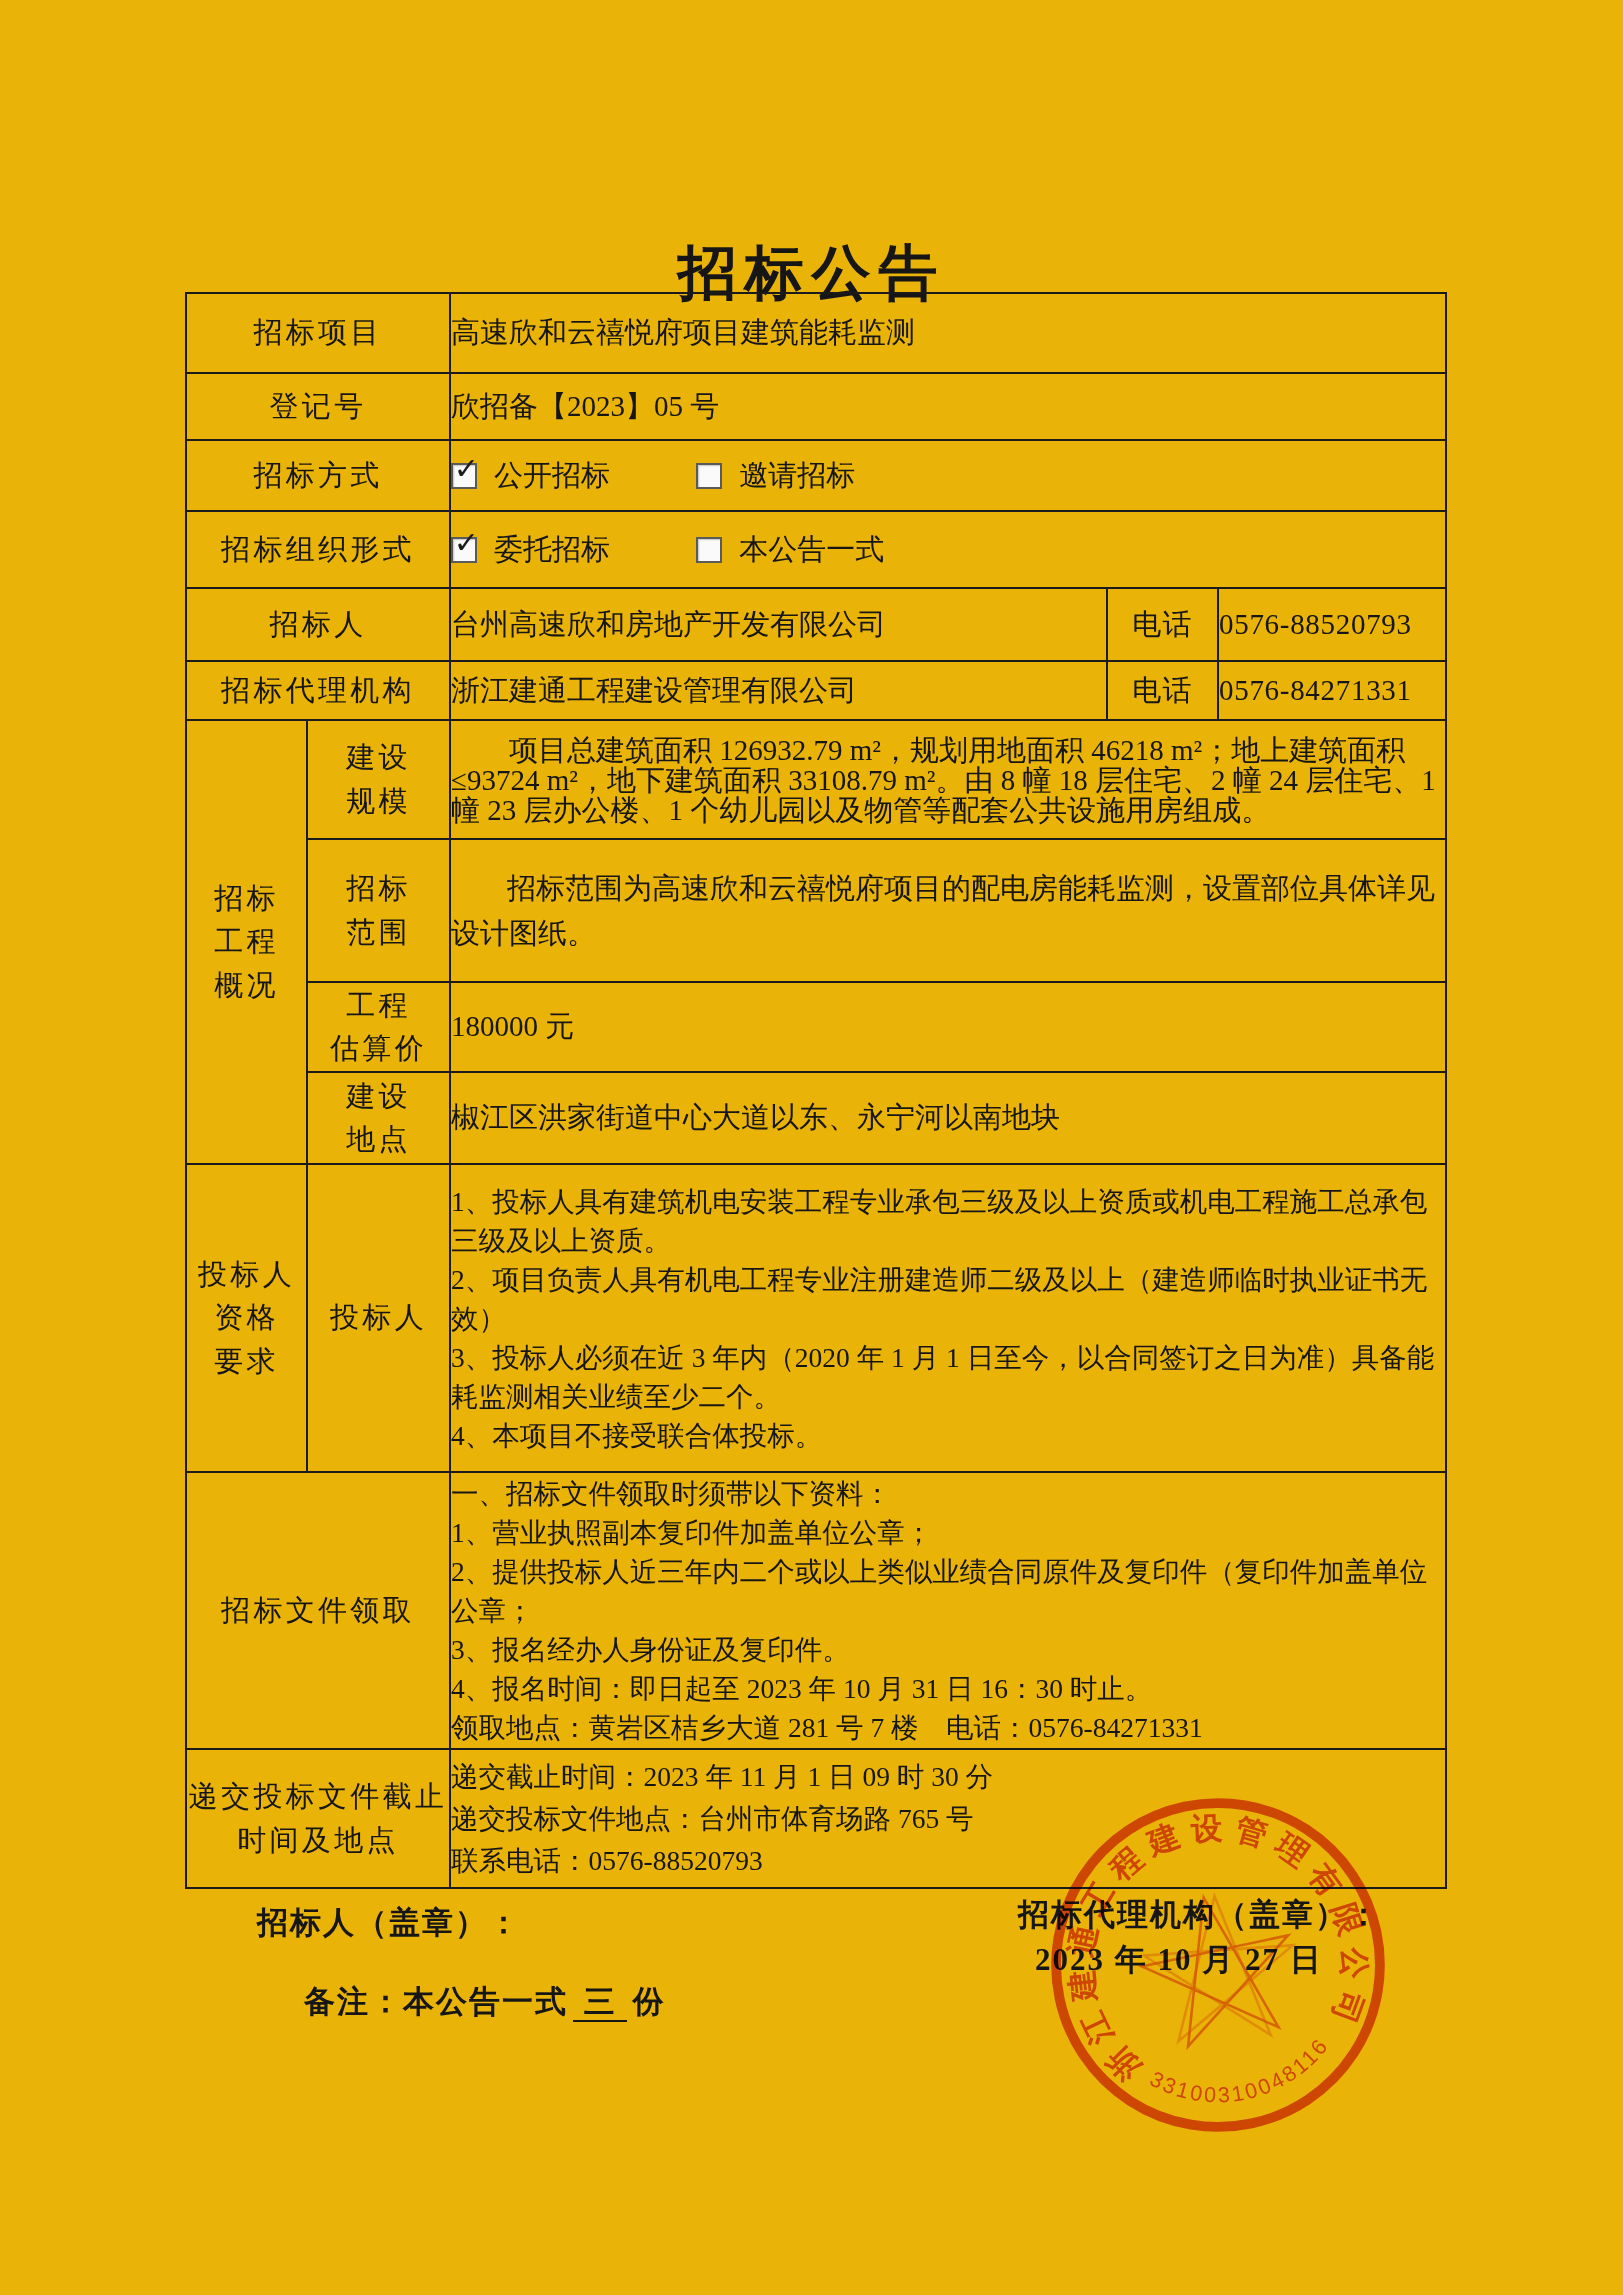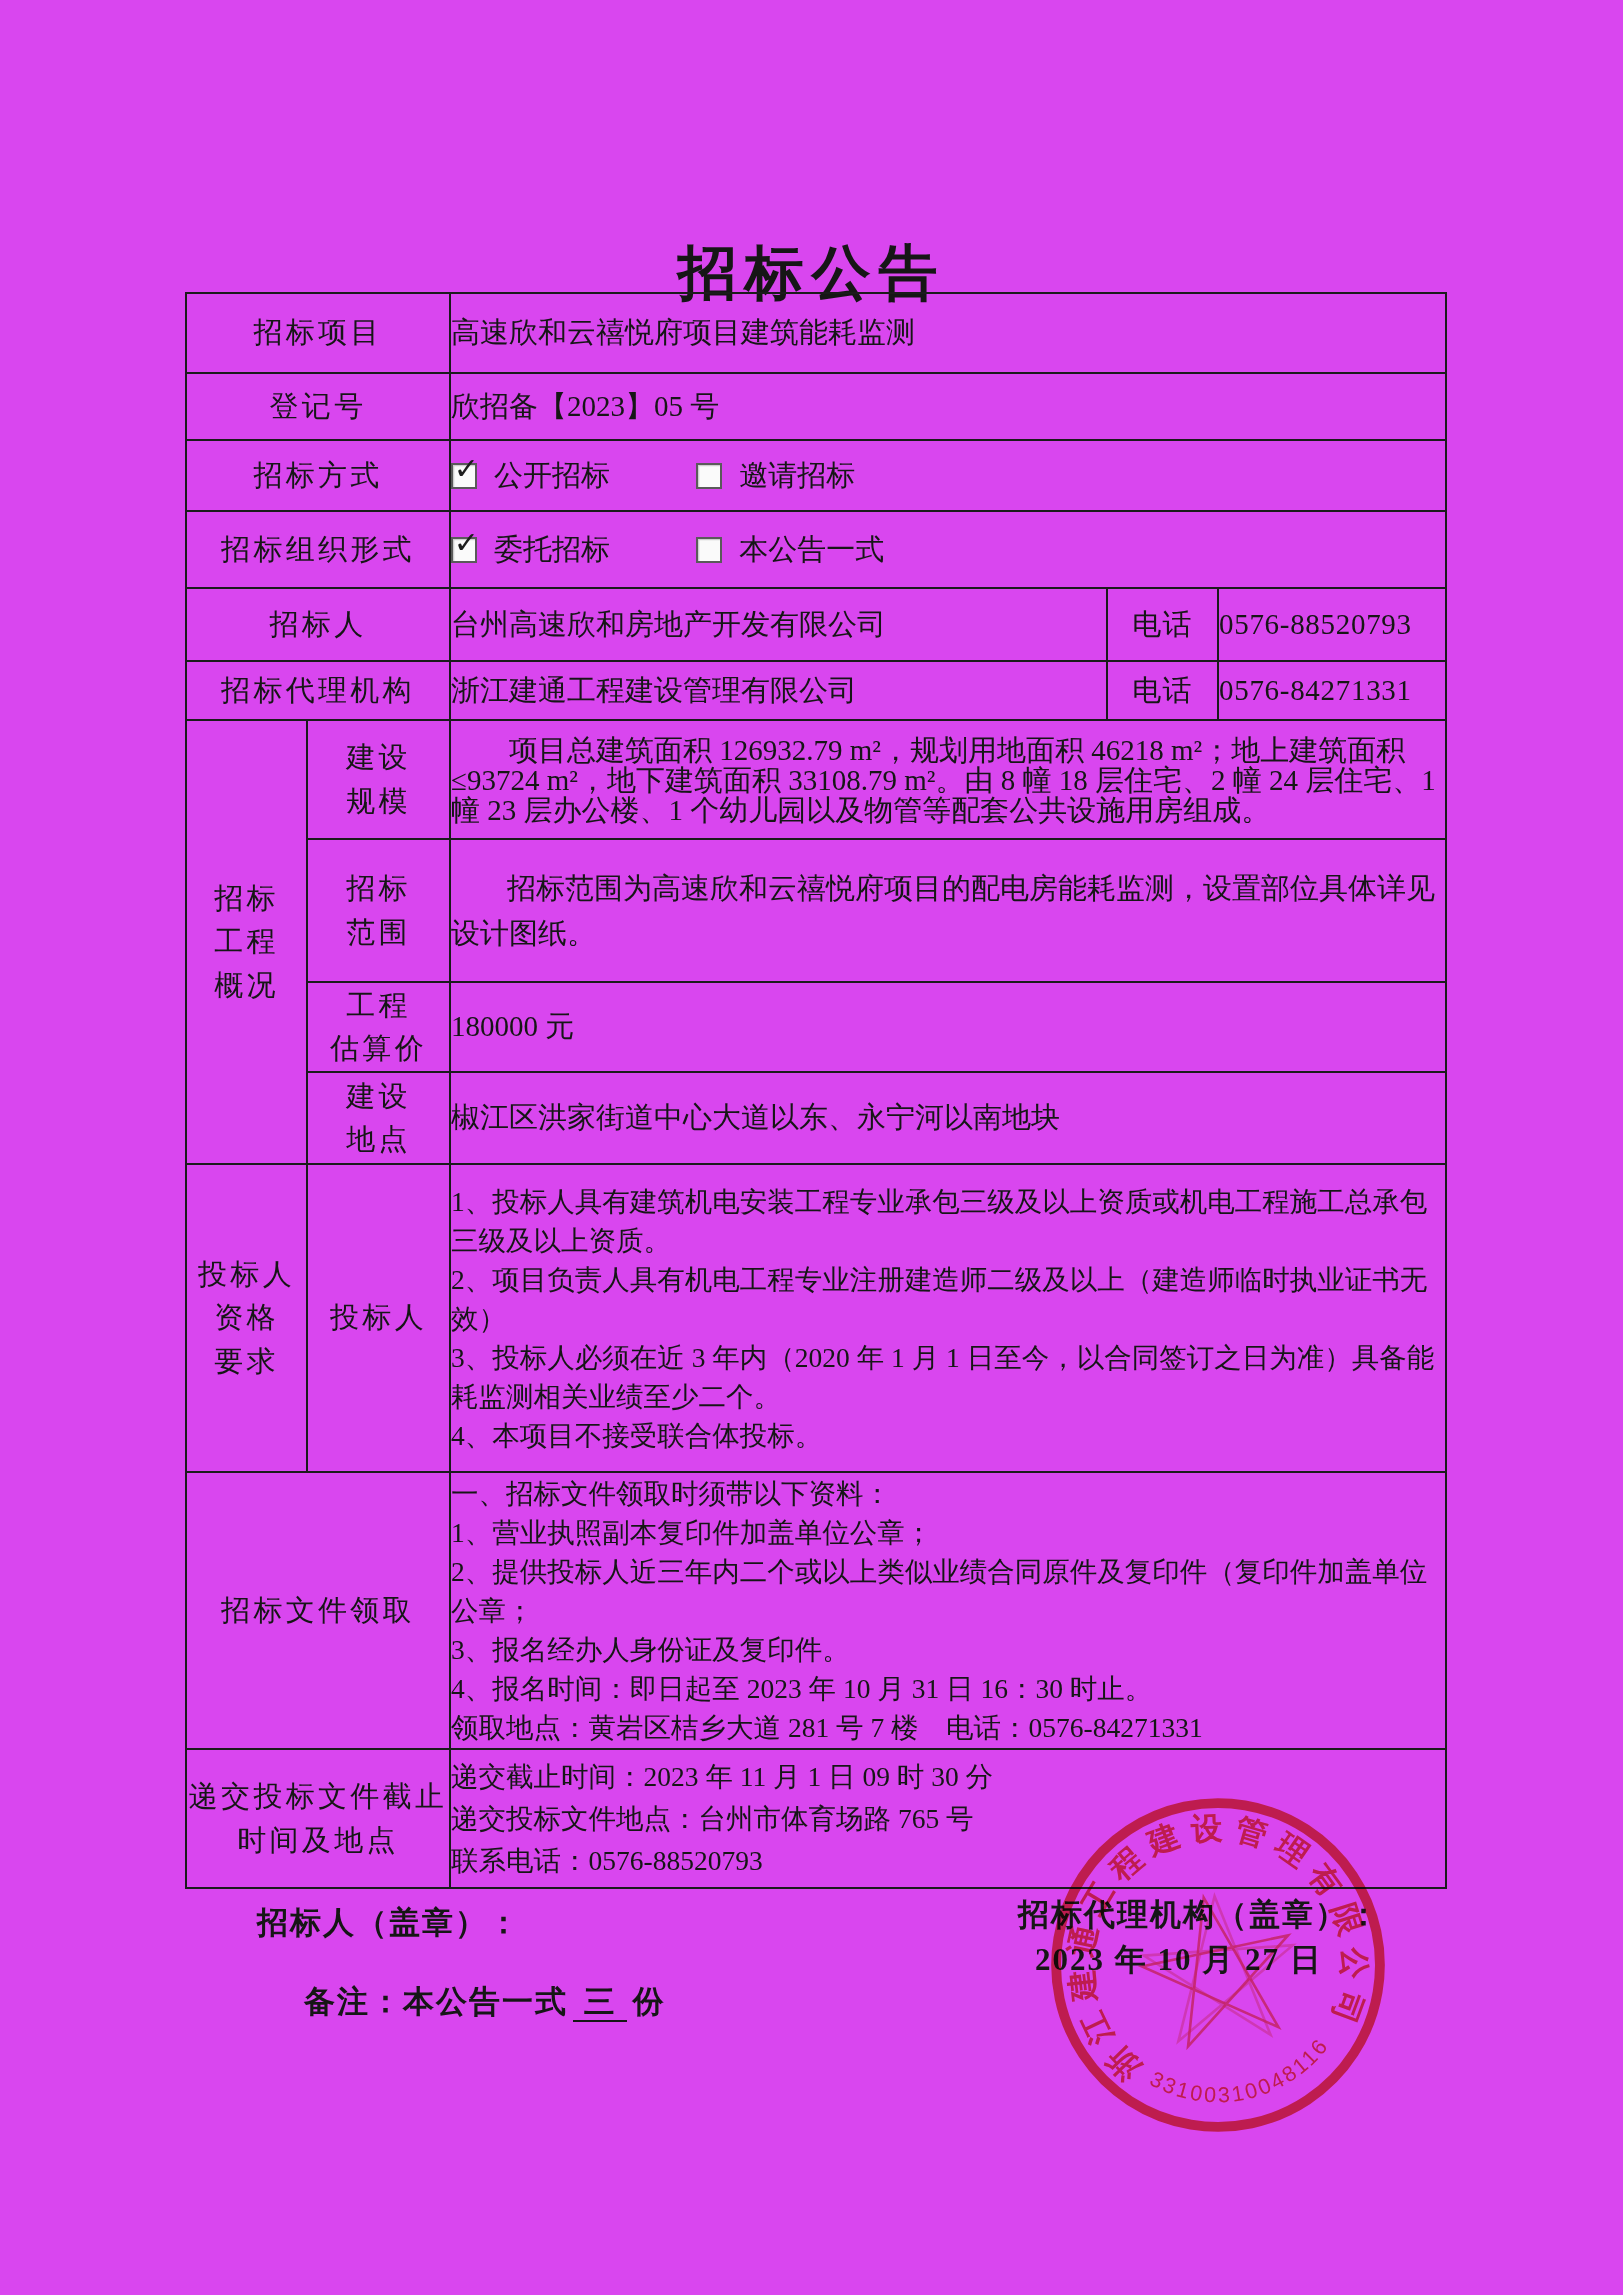--- a/index.html
+++ b/index.html
@@ -1,16 +1,16 @@
 <!DOCTYPE html>
 <html style="font-size:10.5px"><head>
 <meta charset="utf-8">
 <style>
   html,body{margin:0;padding:0;background:#e9e9e9;}
-  .page{position:relative;width:1623px;height:2295px;background:#d946ef;overflow:hidden;
+  .page{position:relative;width:1623px;height:2295px;background:#eab308;overflow:hidden;
         font-family:"Liberation Serif","DejaVu Serif",serif;color:#161616;}
   .doc-title{position:absolute;top:234px;left:0;width:100%;text-align:center;
         font-family:"Liberation Sans","DejaVu Sans",sans-serif;font-weight:900;
         font-size:59px;letter-spacing:7.9px;}
   table.doc{position:absolute;left:185px;top:292px;border-collapse:collapse;table-layout:fixed;}
   table.doc td{border:2.6px solid #1b1b1b;font-size:29px;vertical-align:middle;padding:0;}
   .lbl{text-align:center;letter-spacing:3.3px;white-space:pre-line;line-height:1.5;}
   .val{padding:0 11.8px 0 17px;}
   .digits{letter-spacing:0.7px;padding-left:13px;}
   .phone-lbl{text-align:center;letter-spacing:1.3px;}

